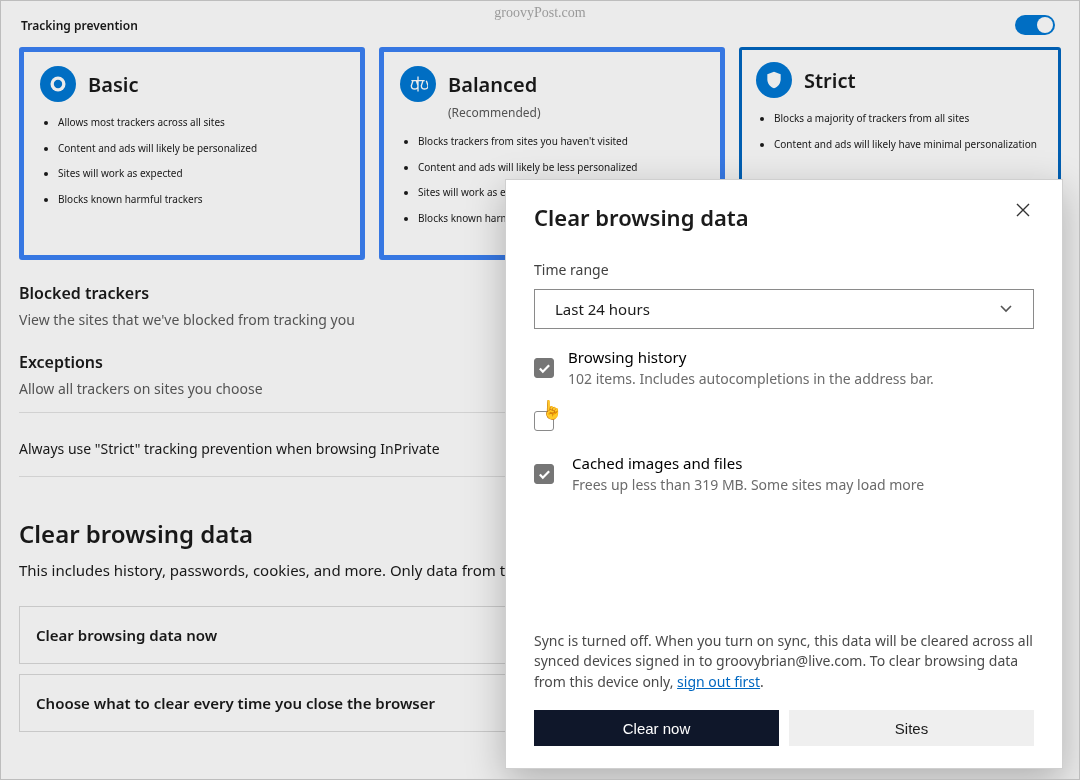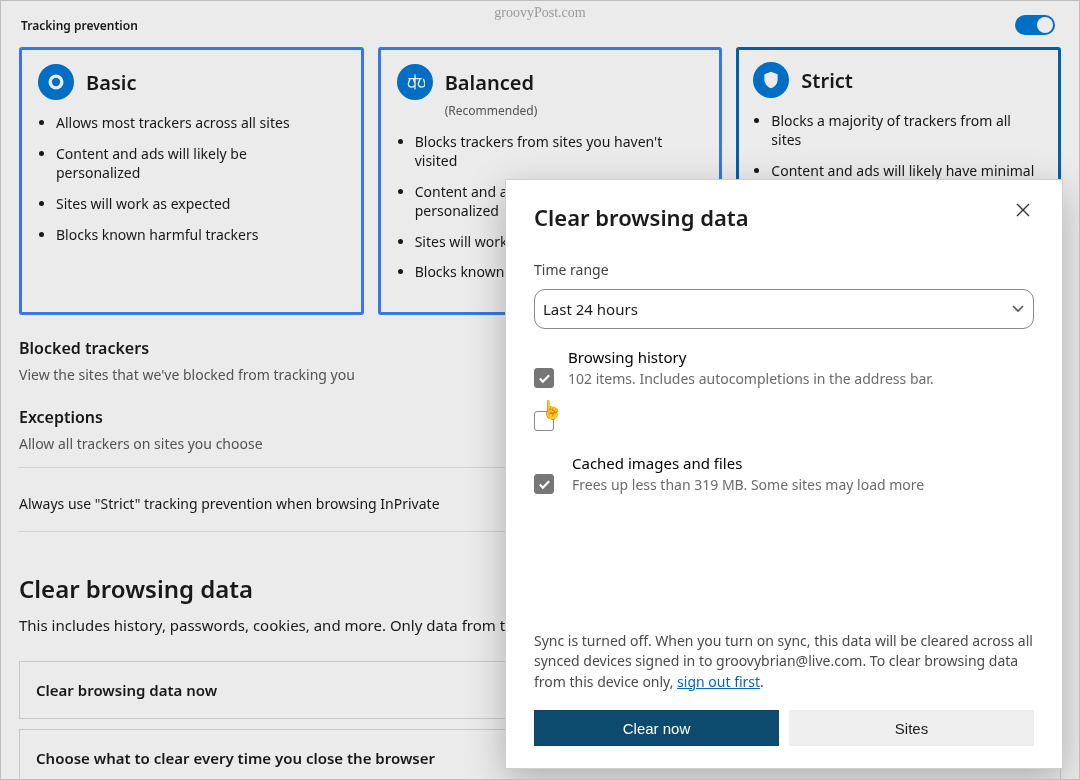--- a/index.html
+++ b/index.html
@@ -47,21 +47,21 @@
     width:16px; height:16px;
     background:#fff; border-radius:50%;
   }
   .cards {
     display: flex;
     gap: 14px;
     margin-top: 6px;
   }
   .card {
     flex: 1;
-    border: 3px solid #3b82f6;
+    border: 5px solid #3b82f6;
     border-radius: 3px;
     padding: 14px 32px 18px 16px;
     background: #fff;
   }
   .card.selected {
     border: 3px solid #0067c0;
     padding: 12px 14px 16px 14px;
   }
   .card-head {
     display: flex;
@@ -84,21 +84,21 @@
     font-size: 12px;
     color: #5b5b5b;
     margin-left: 48px;
     margin-top: -2px;
   }
   .card ul {
     margin: 14px 0 0 18px;
     padding: 0;
   }
   .card li {
-    font-size: 14px;
+    font-size: 10px;
     color: #1b1b1b;
     margin-bottom: 12px;
     line-height: 1.35;
   }
   .sub-heading {
     font-size: 16px;
     font-weight: 600;
     margin-top: 22px;
   }
   .sub-desc {
@@ -175,39 +175,39 @@
   .close-x svg { width:14px; height:14px; stroke:#333; stroke-width:1.4; }
   .field-label {
     font-size: 14px;
     color: #414141;
     margin-top: 28px;
   }
   .select {
     margin-top: 10px;
     width: 100%;
     border: 1px solid #8a8a8a;
-    border-radius: 11px;
+    border-radius: 0;
     height: 40px;
     display: flex;
     align-items: center;
     justify-content: space-between;
-    padding: 0 8px;
+    padding: 0 20px;
     font-size: 15px;
     cursor: pointer;
   }
   .chev svg { width:14px; height:14px; stroke:#555; stroke-width:1.6; fill:none; }
   .checks {
     margin-top: 18px;
     position: relative;
     flex: 1;
     overflow: hidden;
   }
   .check-item {
     display: flex;
-    align-items: flex-end;
+    align-items: center;
     gap: 14px;
     margin-bottom: 22px;
   }
   .cbox {
     width: 20px; height: 20px;
     border: 1px solid #8a8a8a;
     border-radius: 3px;
     flex-shrink: 0;
     display:flex; align-items:center; justify-content:center;
     cursor:pointer;
@@ -245,21 +245,21 @@
     margin-top: 18px;
   }
   .btn {
     flex:1;
     height: 36px;
     border: none;
     font-size: 15px;
     cursor: pointer;
     display:flex; align-items:center; justify-content:center;
   }
-  .btn.primary { background:#0c4a6e; color:#fff; }
+  .btn.primary { background:#0f172a; color:#fff; }
   .btn.secondary { background:#efefef; color:#1b1b1b; }
   .cursor-hand {
     position:absolute;
     left: 540px;
     top: 396px;
     font-size: 18px;
     z-index: 20;
     pointer-events:none;
     transform: scaleX(-1);
   }

